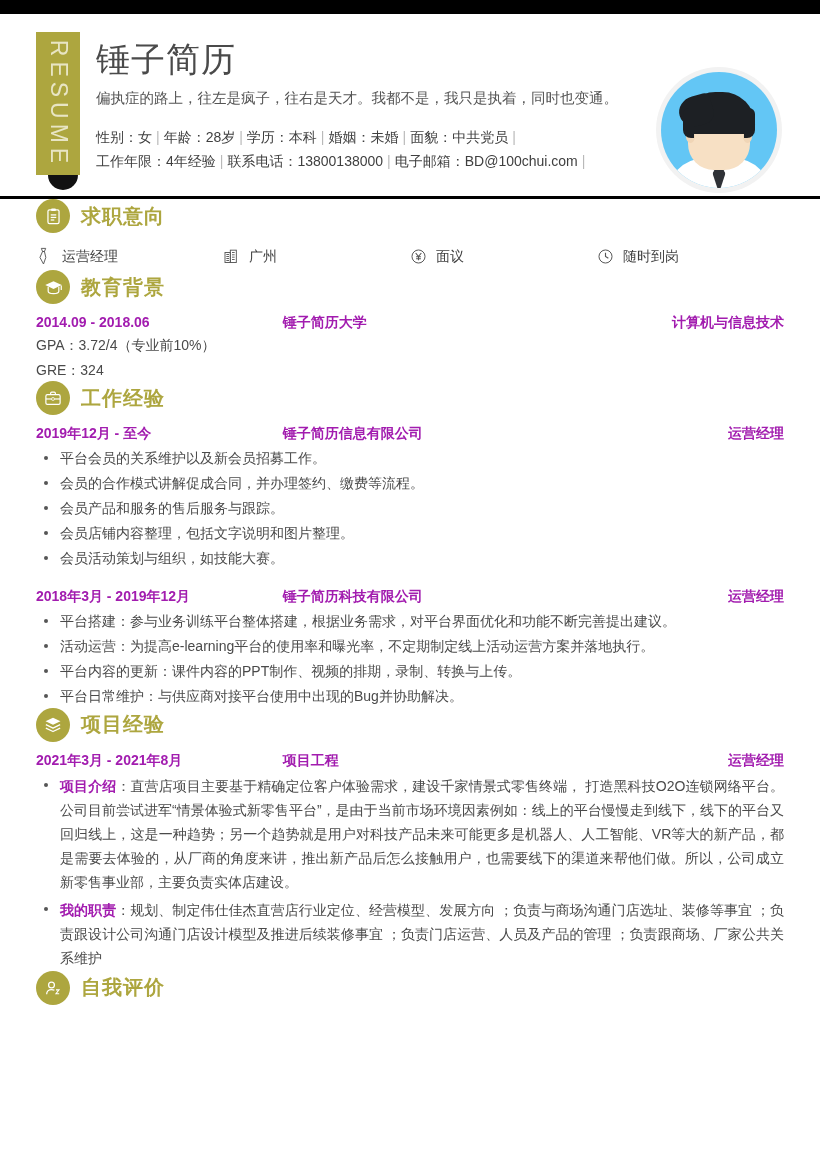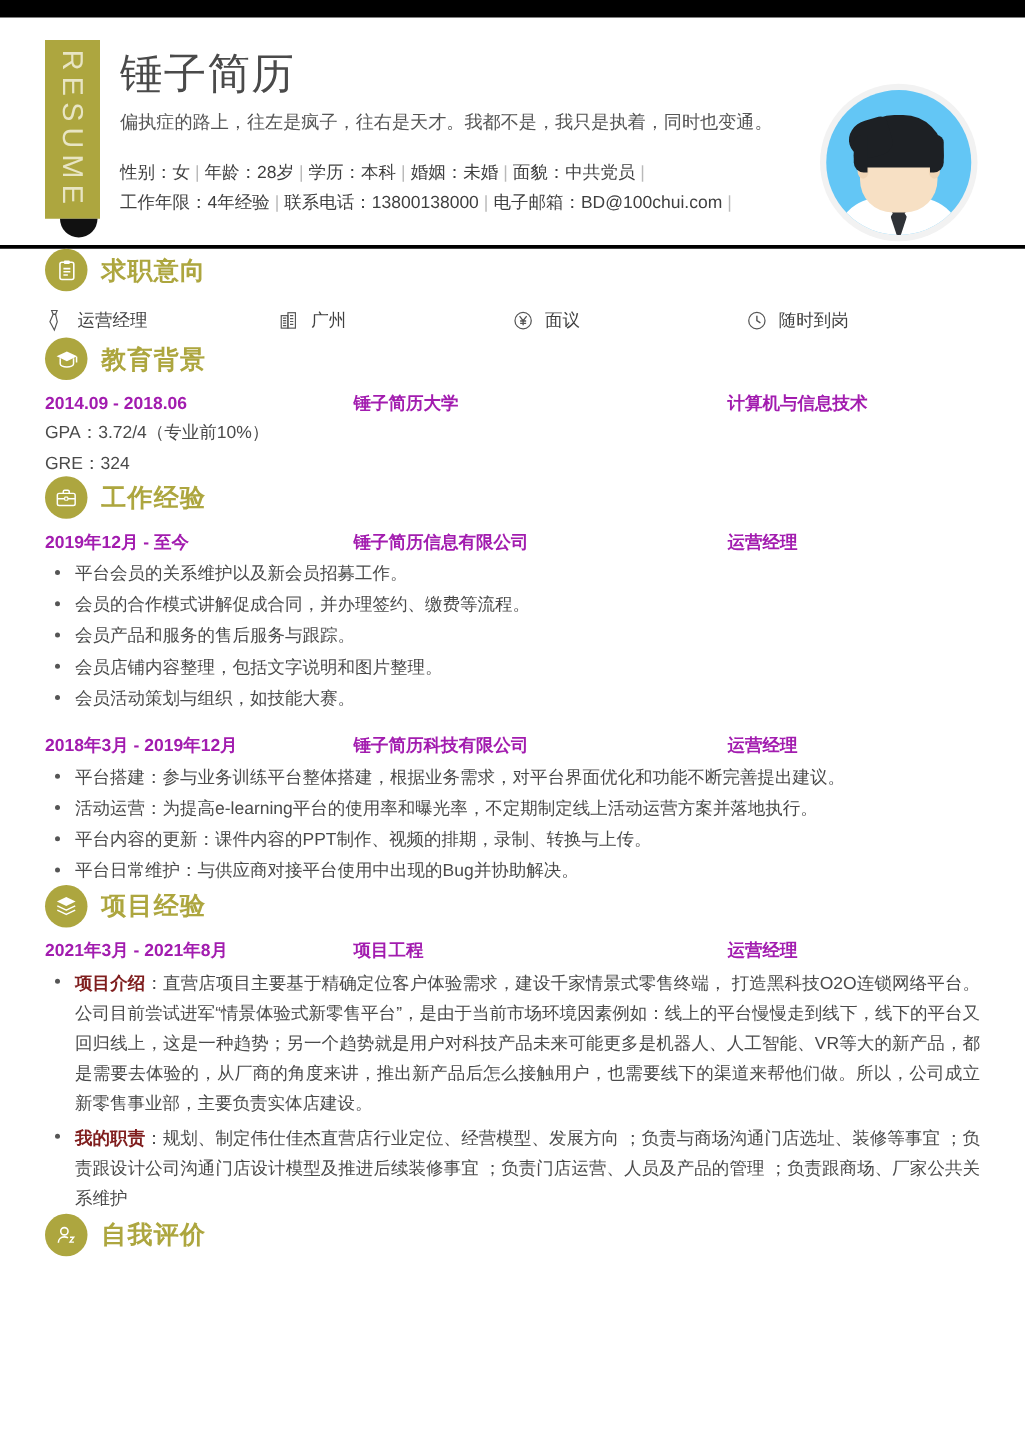--- a/index.html
+++ b/index.html
@@ -186,21 +186,21 @@
   .row3 {
     display: flex;
     align-items: baseline;
     font-size: 14px;
     font-weight: bold;
     color: #a21caf;
     margin-top: 8px;
   }
   .row3 .c1 { width: 33%; }
   .row3 .c2 { width: 40%; }
-  .row3 .c3 { width: 27%; }
+  .row3 .c3 { width: 27%; text-align: right; }
 
   .sub-line {
     font-size: 14px;
     color: #4a4a4a;
     line-height: 1.62;
     margin-top: 2px;
   }
 
   
   ul.bullets { list-style: none; margin-top: 4px; }
@@ -215,21 +215,21 @@
   ul.bullets li::before {
     content: "";
     position: absolute;
     left: 8px;
     top: 9px;
     width: 4px; height: 4px;
     border-radius: 50%;
     background: #555555;
   }
   ul.bullets li.para { line-height: 1.72; margin-top: 4px; text-align: justify; }
-  ul.bullets li b { color: #7f1d1d; }
+  ul.bullets li b { color: #a21caf; }
 </style>
 </head>
 <body>
 
 <div class="topbar"></div>
 
 <div class="header">
 
   <div class="resume-tab">
     <span class="resume-tab-text">RESUME</span>

